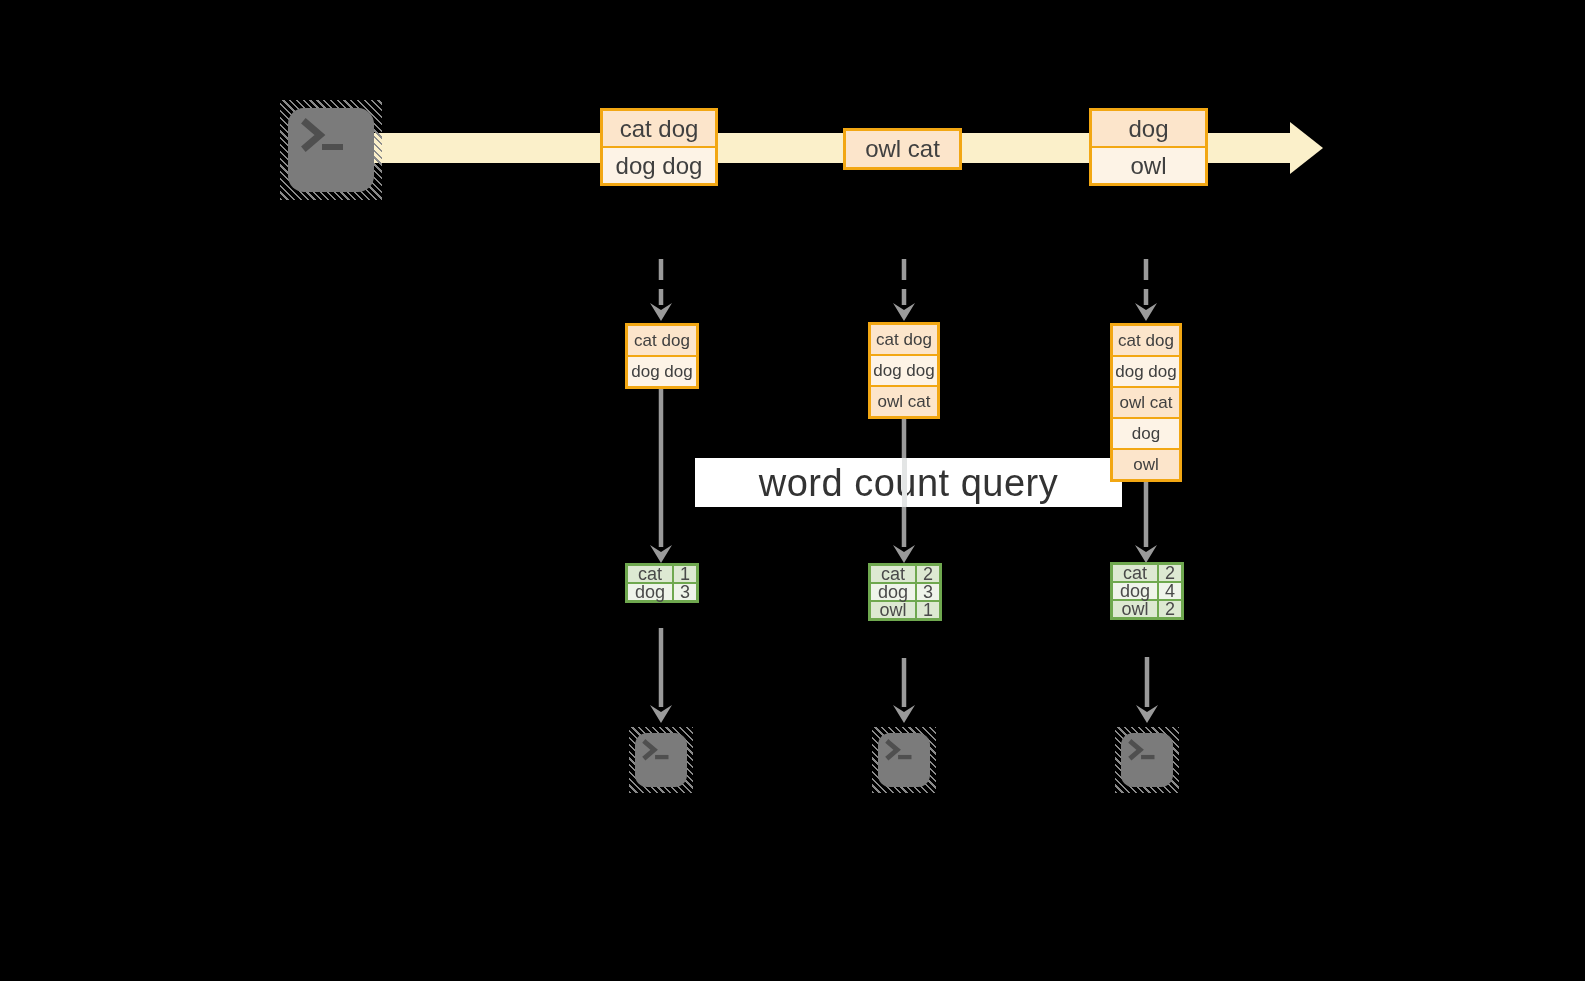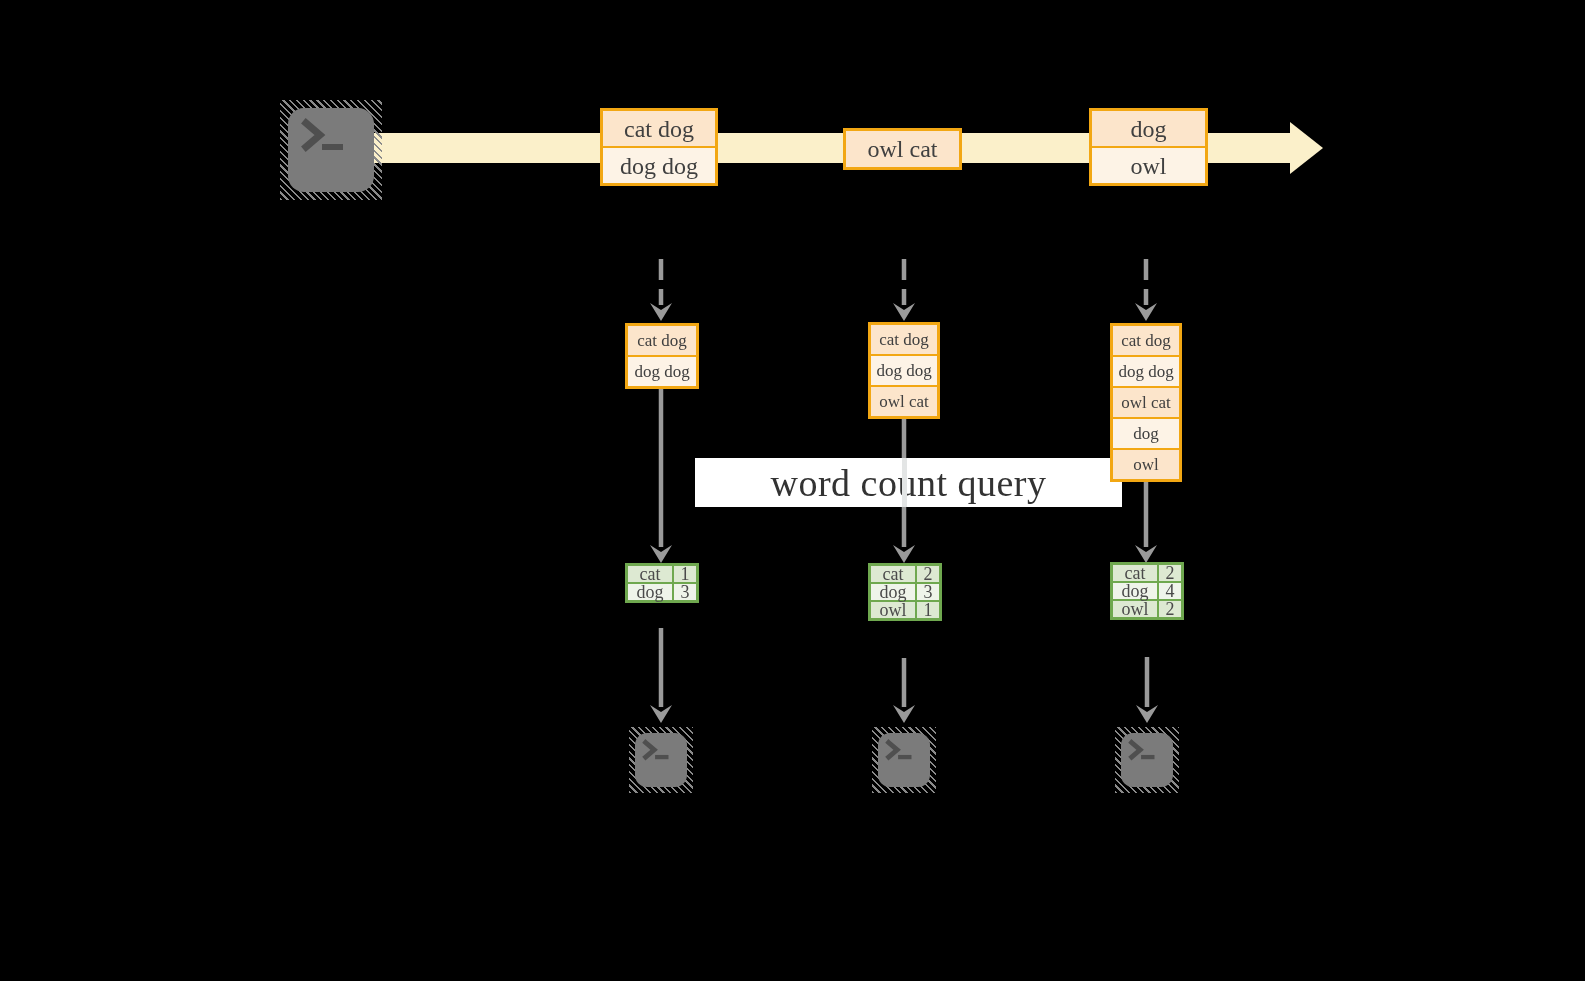--- a/index.html
+++ b/index.html
@@ -1,18 +1,18 @@
 <!DOCTYPE html>
 <html><head>
 <meta charset="utf-8">
 <style>
   html,body{margin:0;padding:0;background:#000;}
   #canvas{
     position:relative;width:1585px;height:981px;background:#000;overflow:hidden;
-    font-family:Liberation Serif, serif;color:#404040;
+    font-family:Liberation Sans, sans-serif;color:#404040;
   }
   
   .stream-band{position:absolute;left:373px;top:133px;width:917px;height:30px;background:#fbf0ca;z-index:1;}
   .stream-head{position:absolute;left:1290px;top:122px;width:0;height:0;z-index:1;
     border-top:26px solid transparent;border-bottom:26px solid transparent;border-left:33px solid #fbf0ca;}
   
   .term{position:absolute;z-index:4;
     background:repeating-linear-gradient(45deg,#8a8a8a 0px,#8a8a8a 1.6px,rgba(0,0,0,0) 1.6px,rgba(0,0,0,0) 4.8px);}
   .term .inner{position:absolute;background:#7b7b7b;}
   .term svg{position:absolute;}

